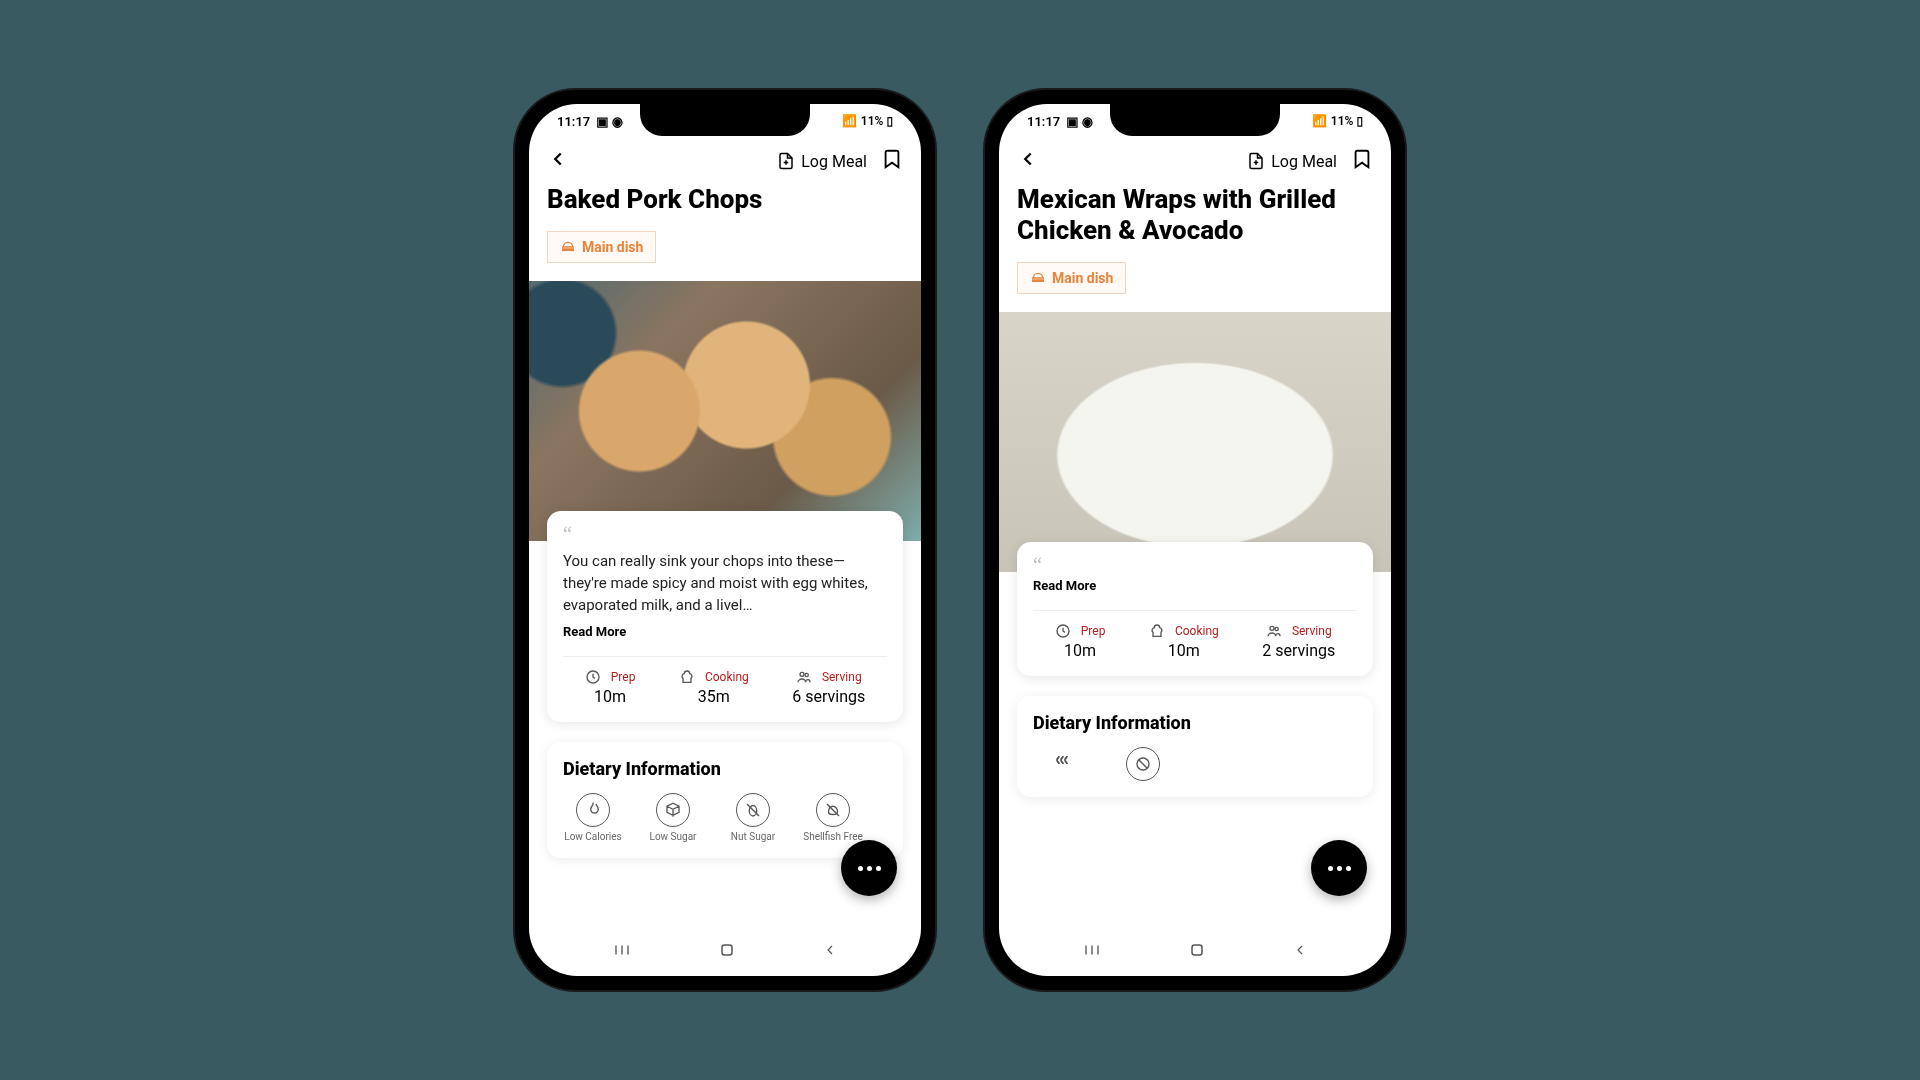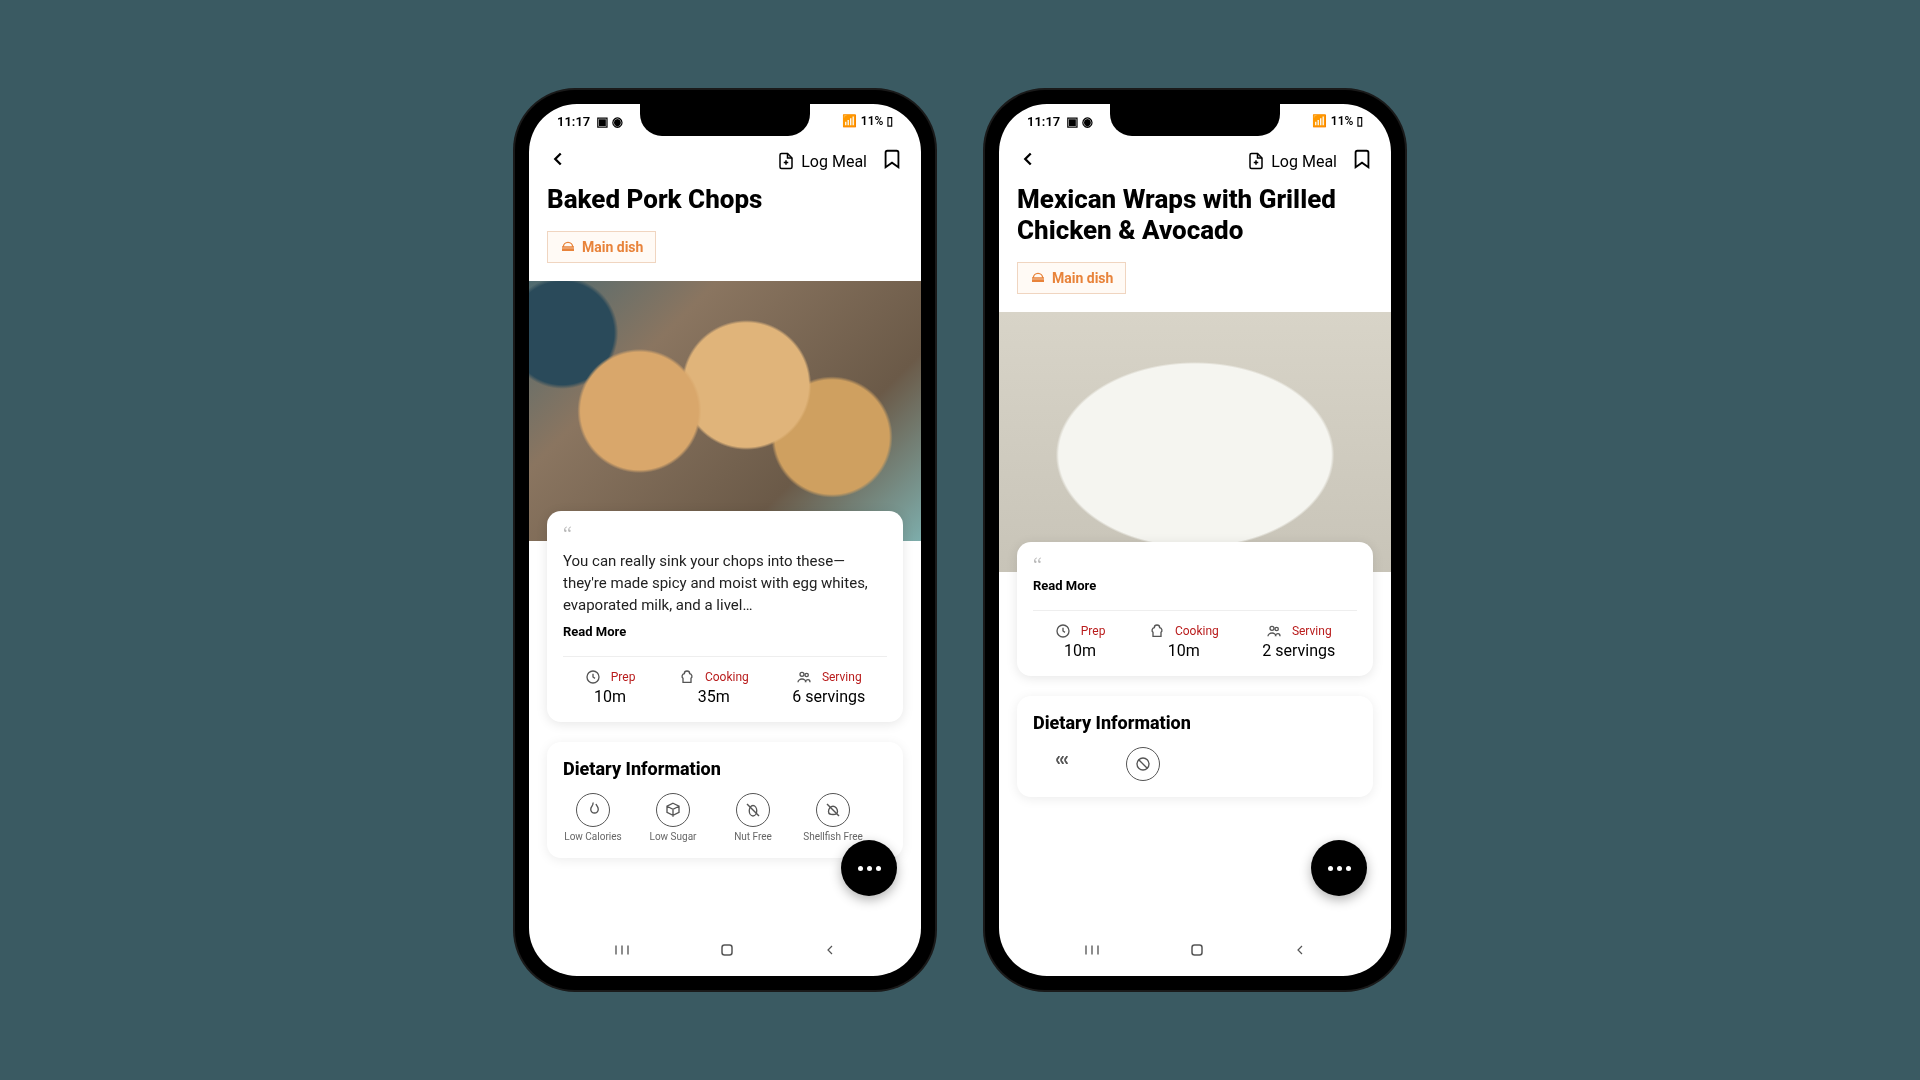--- a/index.html
+++ b/index.html
@@ -357,21 +357,21 @@
             </div>
           <span>Low Sugar</span>
         </div>
         <div class="dietary-item">
           <div class="dietary-icon">
               <svg width="18" height="18" viewBox="0 0 24 24" fill="none" stroke="#555" stroke-width="1.8">
                 <ellipse cx="12" cy="13" rx="5" ry="7"></ellipse>
                 <line x1="4" y1="4" x2="20" y2="20"></line>
               </svg>
             </div>
-          <span>Nut Free</span>
+          <span>Nut Sugar</span>
         </div>
         <div class="dietary-item">
           <div class="dietary-icon">
               <svg width="18" height="18" viewBox="0 0 24 24" fill="none" stroke="#555" stroke-width="1.8">
                 <path d="M6 14c0-4 3-7 6-7s6 3 6 7-3 4-6 4-6 0-6-4z"></path>
                 <line x1="4" y1="4" x2="20" y2="20"></line>
               </svg>
             </div>
           <span>Shellfish Free</span>
         </div>

